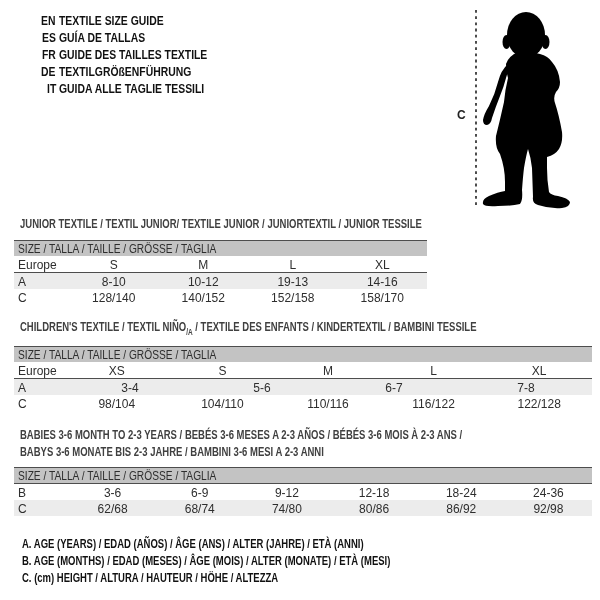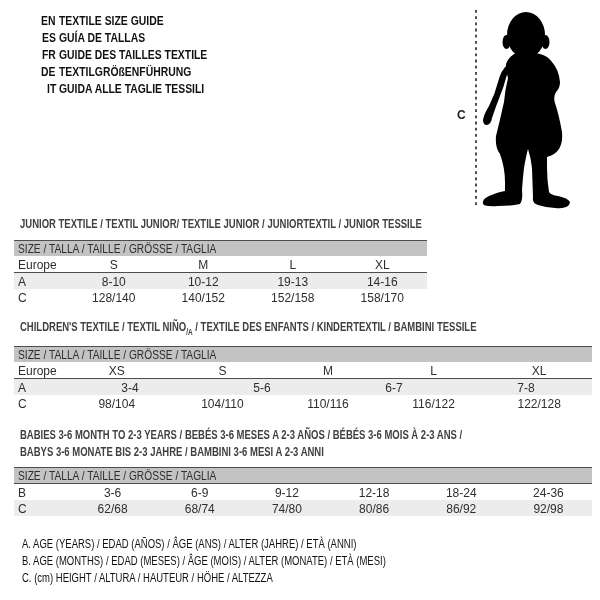--- a/index.html
+++ b/index.html
@@ -38,21 +38,21 @@
   .trow{height:16px;display:flex;align-items:flex-end;}
   .shade{background:#ececec;}
   .dline{height:1px;background:#4d4d4d;}
   .tlabel{padding-left:4px;box-sizing:border-box;text-align:left;}
   .t1 .tlabel{width:55px;flex:0 0 55px;}
   .t2 .tlabel{width:50px;flex:0 0 50px;}
   .t3 .tlabel{width:55px;flex:0 0 55px;}
   .tcell{flex:1;text-align:center;}
 
   
-  .notes{position:absolute;left:22px;top:535px;font-weight:normal;font-size:12.5px;color:#111;}
+  .notes{position:absolute;left:22px;top:535px;font-weight:bold;font-size:12.5px;color:#111;}
   .notes .note-line{height:17.3px;display:flex;align-items:center;}
 </style>
 </head>
 <body>
 
 <div class="langs">
   <div class="lang-row">
     <span class="lang-code"><span>EN</span></span>
     <span class="lang-label">TEXTILE SIZE GUIDE</span>
   </div>

